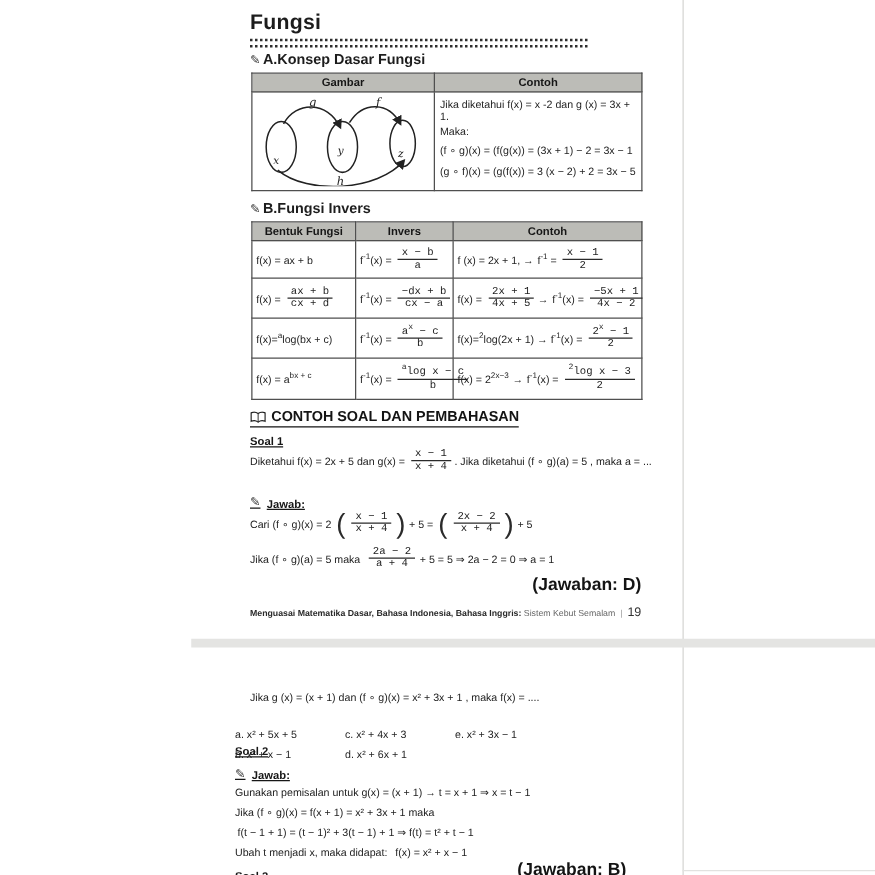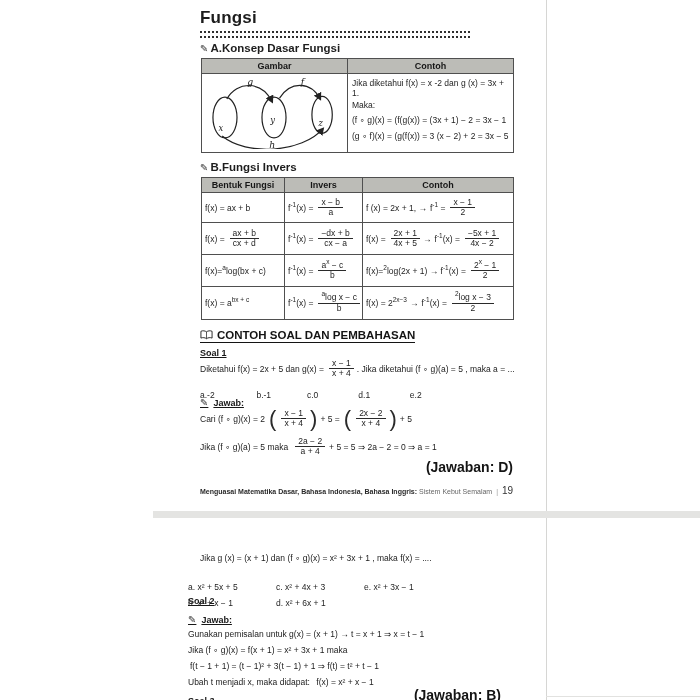--- a/index.html
+++ b/index.html
@@ -19,21 +19,21 @@
   table{border-collapse:collapse;table-layout:fixed;}
   .t1,.t2{width:312px;}
   th{background:#bcbcb7;border:1px solid #4f4f4f;font-size:9px;font-weight:bold;
      text-align:center;padding:2px 0;color:#161616;}
   td{border:1px solid #4f4f4f;font-size:8.5px;vertical-align:middle;padding:2px 3px;color:#1e1e1e;}
   .diagram-cell{padding:1px;}
   .contoh-cell div{margin:2px 1px;}
   .mrow{display:flex;align-items:center;white-space:nowrap;}
   .mrow>span{margin-right:3px;}
   .frac{display:inline-flex;flex-direction:column;text-align:center;vertical-align:middle;
-        line-height:1.1;margin:0 2px;}
+        line-height:1.1;margin:0 2px;font-family:Liberation Mono, monospace;}
   .frac .num{border-bottom:1px solid #2a2a2a;padding:0 3px;}
   .frac .den{padding:0 3px;}
   sup{font-size:6.5px;line-height:0;vertical-align:super;}
   .bp{font-size:22px;font-weight:300;line-height:.9;color:#2a2a2a;margin:0 1px;}
   .soal-label{font-size:9px;font-weight:bold;text-decoration:underline;color:#171717;}
   .contoh-head{font-size:11.5px;font-weight:bold;color:#141414;
      border-bottom:1.5px solid #141414;padding-bottom:1px;display:inline-flex;align-items:center;gap:4px;}
   .jawab{font-size:9px;font-weight:bold;text-decoration:underline;color:#171717;display:inline-flex;align-items:center;gap:3px;}
   .answer{font-size:14px;font-weight:bold;color:#141414;text-align:right;}
   .opt{font-size:8.5px;color:#1e1e1e;display:inline-block;}
@@ -245,27 +245,20 @@
 
     <div class="abs mrow small" style="top:359px;left:0;">
       <span>Diketahui  f(x) = 2x + 5 dan  g(x) =</span>
       <span class="frac">
           <span class="num">x − 1</span>
           <span class="den">x + 4</span>
         </span>
       <span>. Jika diketahui (f ∘ g)(a) = 5 , maka a = ...</span>
     </div>
 
-    <div class="abs" style="top:384px;left:0;width:250px;">
-      <span class="opt" style="width:52px;">a.-2</span>
-      <span class="opt" style="width:46px;">b.-1</span>
-      <span class="opt" style="width:47px;">c.0</span>
-      <span class="opt" style="width:47px;">d.1</span>
-      <span class="opt">e.2</span>
-    </div>
 
     <div class="abs jawab" style="top:397px;left:0;">
       <span class="pencil">✎</span>
         <span>Jawab:</span>
     </div>
 
     <div class="abs mrow small" style="top:409px;left:0;">
       <span>Cari  (f ∘ g)(x) = 2</span>
         <span class="bp">(</span>
       <span class="frac">

